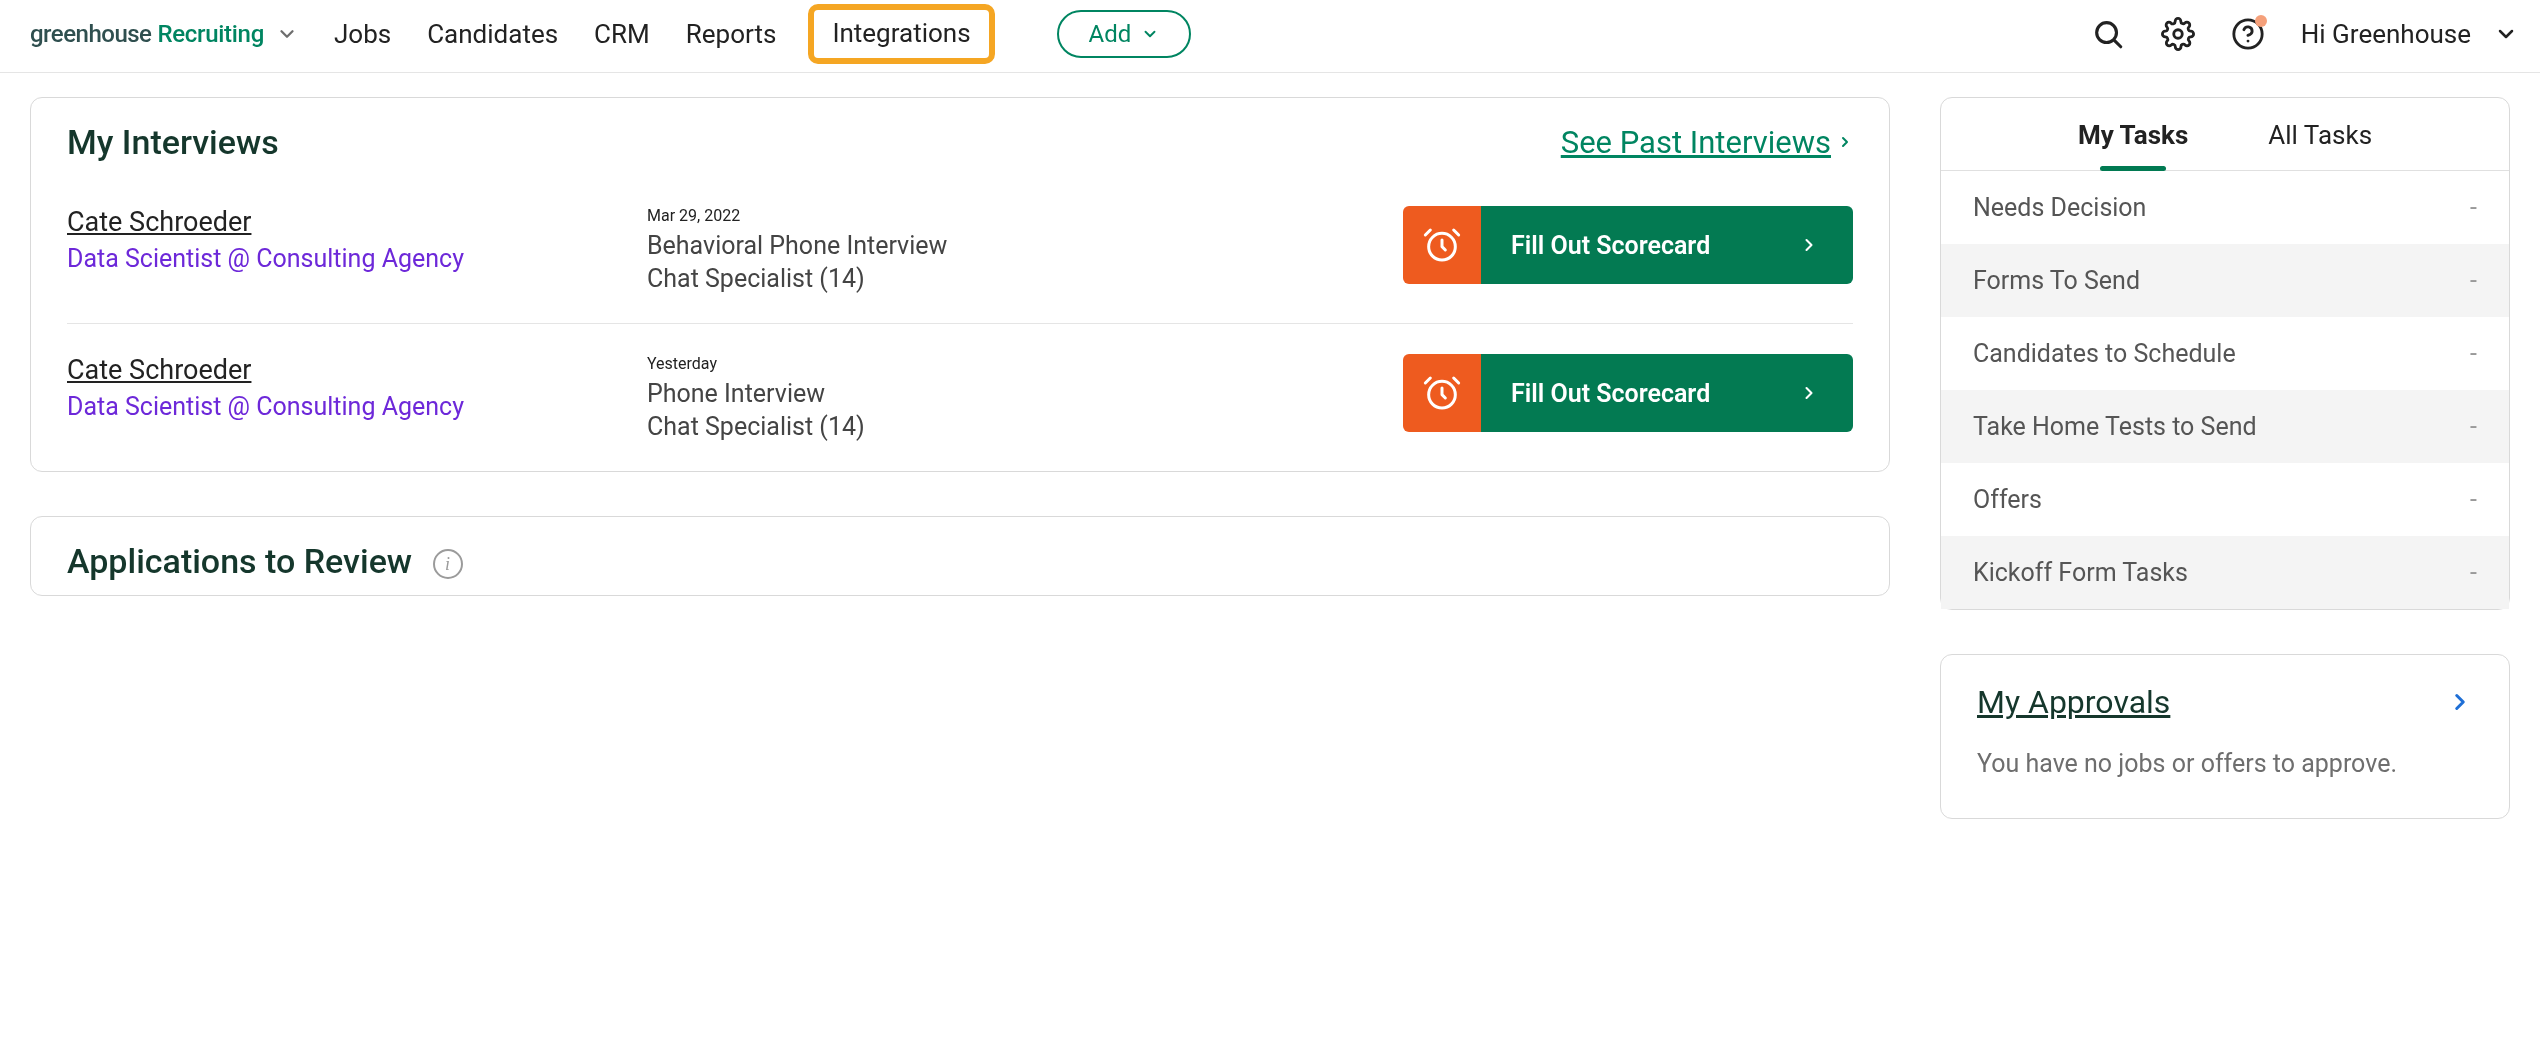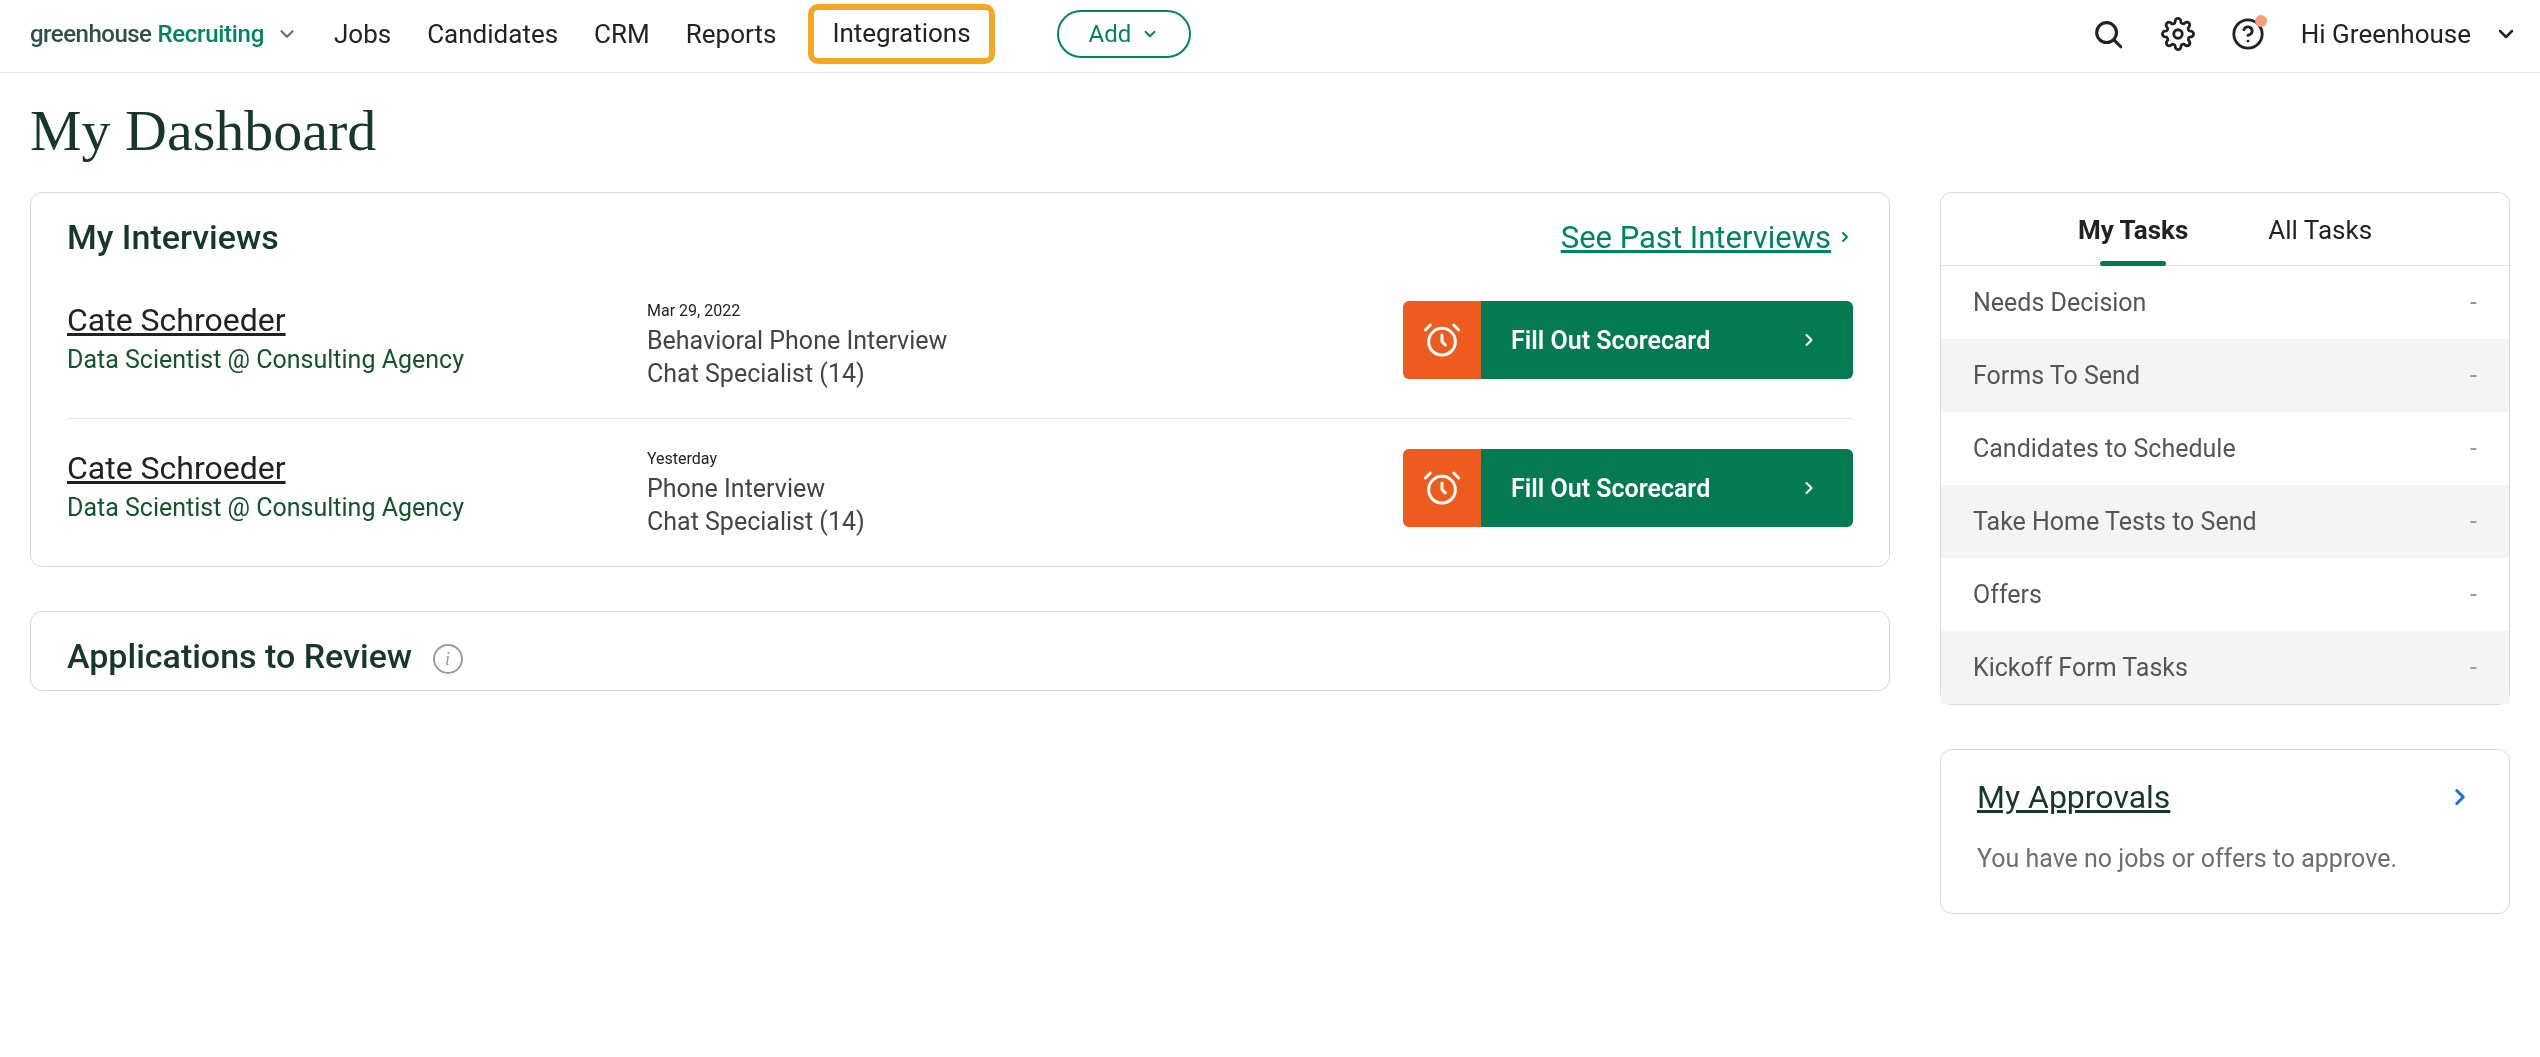--- a/index.html
+++ b/index.html
@@ -81,22 +81,22 @@
       display: inline-flex; align-items: center; gap: 6px; cursor: pointer;
     }
 
     .interview-row {
       display: flex;
       align-items: flex-start;
       padding: 30px 36px;
     }
     .interview-row + .interview-row { border-top: 1px solid #e5e5e5; margin-left: 36px; margin-right: 36px; padding-left:0; padding-right:0; }
     .iv-person { width: 580px; }
-    .iv-name { font-size: 32px; text-decoration: underline; color: #222; cursor: pointer; margin-bottom:6px; }
-    .iv-role { font-size: 25px; color: #14532d; }
+    .iv-name { font-size: 27px; text-decoration: underline; color: #222; cursor: pointer; margin-bottom:6px; }
+    .iv-role { font-size: 25px; color: #6d28d9; }
     .iv-meta { flex: 1; }
     .iv-date { font-size: 16px; color: #222; margin-bottom: 6px; }
     .iv-detail { font-size: 25px; color: #444; margin-bottom: 4px; }
     .iv-detail2 { font-size: 25px; color: #444; }
     .iv-action-wrap { display:flex; align-items:flex-start; }
     .scorecard-btn {
       display: inline-flex; align-items: stretch; border-radius: 6px; overflow: hidden;
       cursor: pointer; height: 78px;
     }
     .scorecard-left {
@@ -191,21 +191,20 @@
     <span class="user-menu">
       <span>Hi Greenhouse</span>
       <svg width="24" height="24" viewBox="0 0 24 24" fill="none" stroke="#222" stroke-width="2.5" stroke-linecap="round" stroke-linejoin="round">
           <polyline points="6 9 12 15 18 9"></polyline>
         </svg>
     </span>
   </div>
 </div>
 
 <div class="page">
-  <h1 class="page-title">My Dashboard</h1>
 
   <div class="layout">
     <div class="main-col">
 
       <div class="card">
         <div class="card-header">
           <div class="card-title">My Interviews</div>
           <a class="past-link">
             <span>See Past Interviews</span>
             <svg width="16" height="16" viewBox="0 0 24 24" fill="none" stroke="#008561" stroke-width="3" stroke-linecap="round" stroke-linejoin="round">

